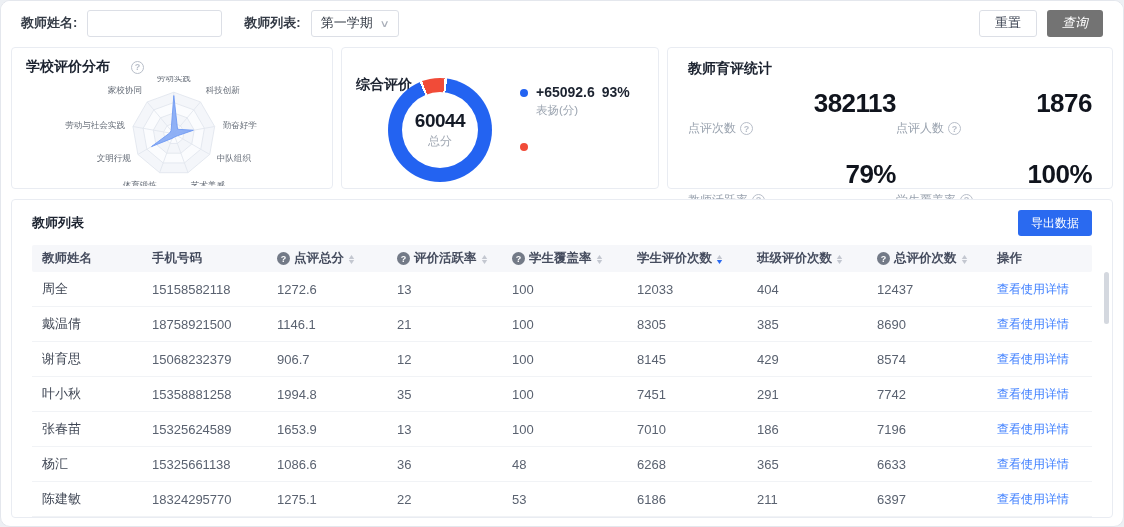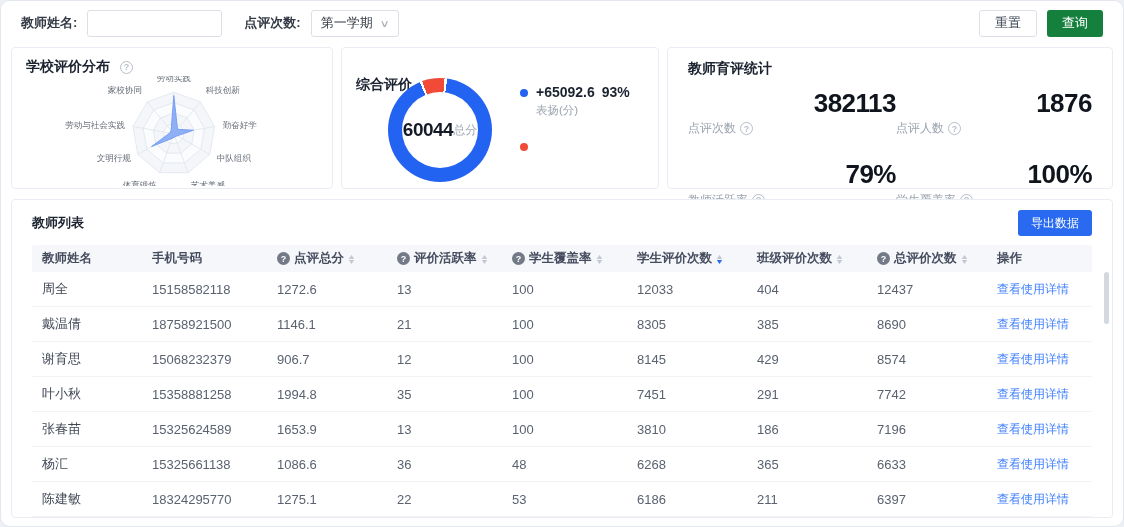--- a/index.html
+++ b/index.html
@@ -22,37 +22,37 @@
   .spacer { flex:1; }
   .btn { height:27px; padding:0 15px; border-radius:3px; font-size:13px; cursor:pointer; }
   .btn.ghost { background:#fff; border:1px solid #dcdfe6; color:#3a4150; }
   .btn.primary { border:none; color:#fff; margin-left:10px; }
 
   
   .cards-row { position:absolute; top:46px; left:10px; right:10px; height:142px;
     display:flex; gap:8px; }
   .card { background:#fff; border:1px solid #e9ecf2; border-radius:4px; position:relative; }
   .card-title { font-size:14px; font-weight:bold; color:#1c2330;
-    display:flex; align-items:center; gap:10px; }
+    display:flex; align-items:center; gap:21px; }
   .radar-card { width:322px; padding:10px 14px; }
   .donut-card { width:318px; padding:28px 14px; }
   .stats-card { flex:1; padding:12px 20px; }
 
   .q { display:inline-flex; width:13px; height:13px; border:1px solid #b8bec9;
     border-radius:50%; color:#b8bec9; font-size:9px; align-items:center;
     justify-content:center; font-weight:bold; cursor:pointer; flex:0 0 auto; }
   .qf { display:inline-flex; width:13px; height:13px; background:#737a87; border-radius:50%;
     color:#fff; font-size:9px; align-items:center; justify-content:center;
     font-weight:bold; cursor:pointer; margin-right:4px; flex:0 0 auto; }
 
   
   .donut { position:absolute; left:46px; top:30px; width:104px; height:104px;
     border-radius:50%; }
   .donut-hole { position:absolute; left:14px; top:14px; width:76px; height:76px;
-    border-radius:50%; background:#fff; display:flex; flex-direction:row;
+    border-radius:50%; background:#fff; display:flex; flex-direction:column;
     align-items:center; justify-content:center; }
   .donut-total { font-size:19px; font-weight:bold; color:#141a26; letter-spacing:-0.5px; }
   .donut-total-label { font-size:12px; color:#a2a9b4; margin-top:1px; }
   .donut-legend { position:absolute; left:178px; top:36px; display:flex;
     flex-direction:column; gap:20px; }
   .leg-item { display:flex; gap:8px; }
   .leg-dot { width:8px; height:8px; border-radius:50%; margin-top:5px; flex:0 0 auto; }
   .leg-val { font-size:14px; font-weight:bold; color:#1c2330; }
   .leg-pct { margin-left:7px; }
   .leg-lab { font-size:11.5px; color:#9aa3af; margin-top:3px; }
@@ -88,28 +88,28 @@
   .radar-wrap svg { width:100%; height:100%; }
 </style>
 </head>
 <body>
 
 <div class="page">
 
   <div class="filter-bar">
     <span class="flabel">教师姓名:</span>
     <input class="finput" style="">
-    <span class="flabel ml">点评次数:</span>
+    <span class="flabel ml">教师列表:</span>
     <div class="fselect">
       <span>第一学期</span>
       <span class="caret">∨</span>
     </div>
     <div class="spacer"></div>
     <button class="btn ghost">重置</button>
-    <button class="btn primary accent-bg" style="background: #15803d;">查询</button>
+    <button class="btn primary accent-bg" style="background: #737373; font-style: italic;">查询</button>
   </div>
 
   <div class="cards-row">
 
     <section class="card radar-card">
       <div class="card-title">
         <span>学校评价分布</span>
         <span class="q">?</span>
       </div>
       <div class="radar-wrap">
@@ -297,21 +297,21 @@
           <span class="td">291</span>
           <span class="td">7742</span>
           <span class="td"><a style="color: rgb(64, 128, 255);">查看使用详情</a></span>
         </div>
         <div class="grid-row">
           <span class="td name">张春苗</span>
           <span class="td">15325624589</span>
           <span class="td">1653.9</span>
           <span class="td">13</span>
           <span class="td">100</span>
-          <span class="td">3810</span>
+          <span class="td">7010</span>
           <span class="td">186</span>
           <span class="td">7196</span>
           <span class="td"><a style="color: rgb(64, 128, 255);">查看使用详情</a></span>
         </div>
         <div class="grid-row">
           <span class="td name">杨汇</span>
           <span class="td">15325661138</span>
           <span class="td">1086.6</span>
           <span class="td">36</span>
           <span class="td">48</span>

